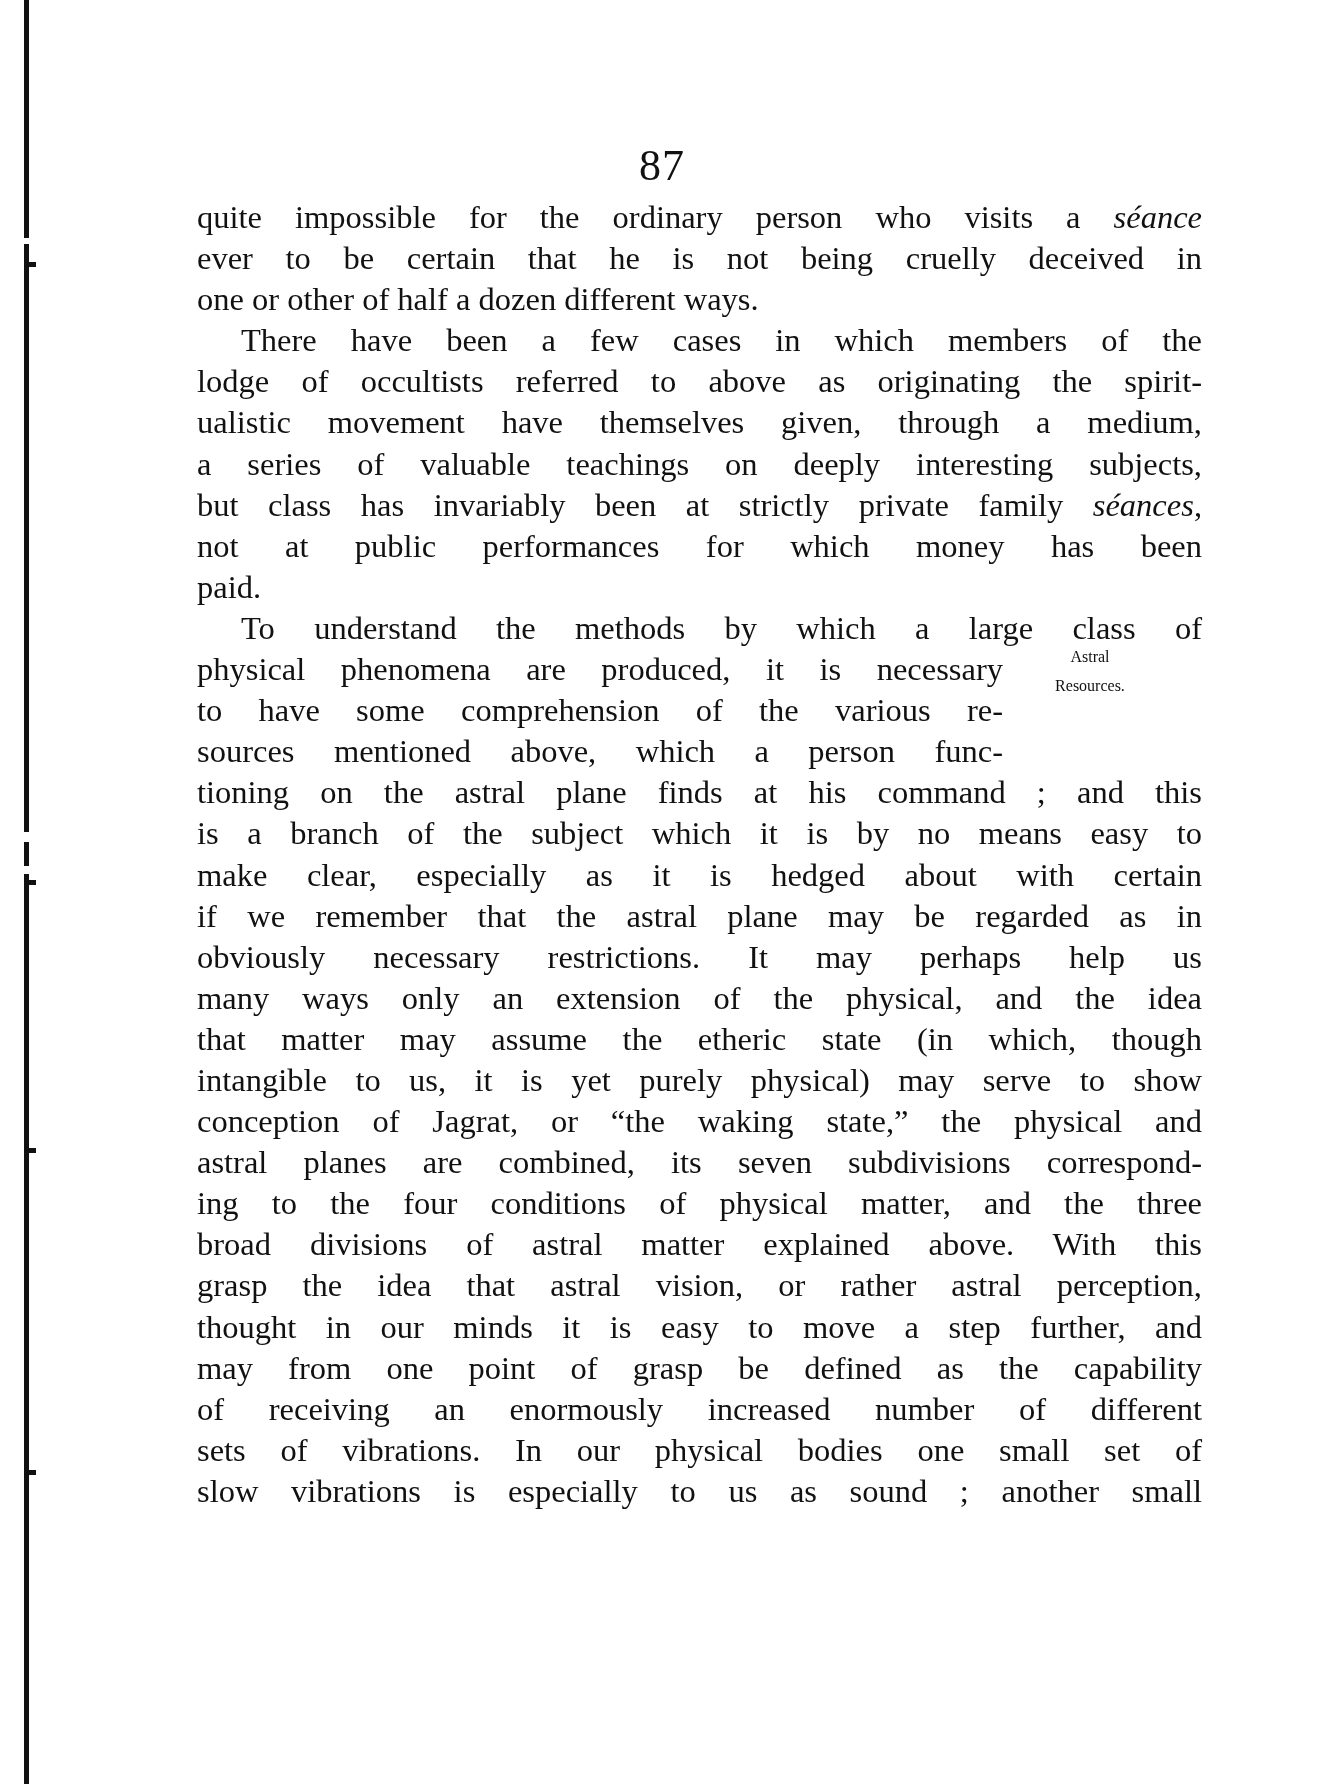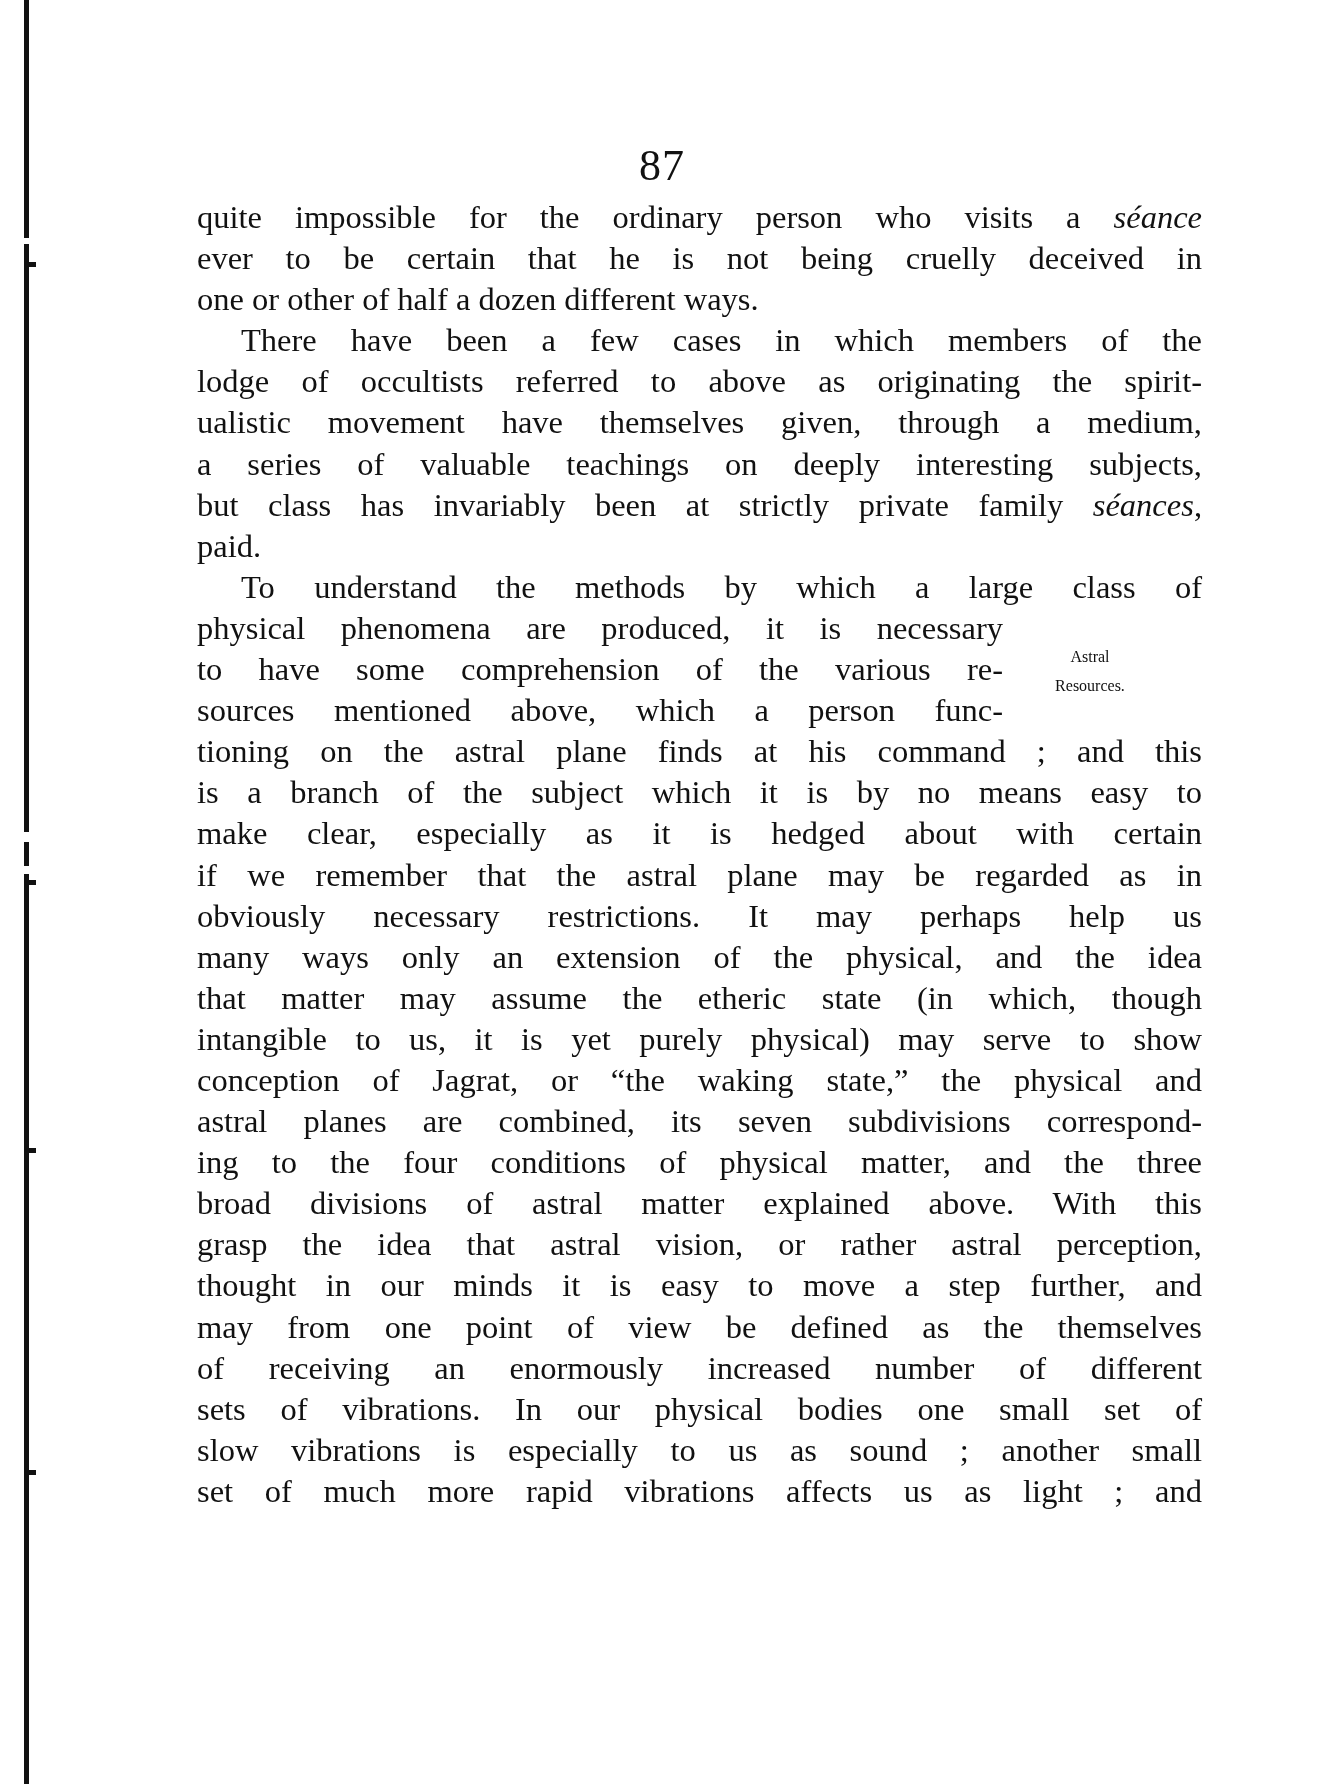--- a/index.html
+++ b/index.html
@@ -55,38 +55,38 @@
 
   <div class="line"><span>quite impossible for the ordinary person who visits a </span><em>séance</em></div>
   <div class="line">ever to be certain that he is not being cruelly deceived in</div>
   <div class="line last">one or other of half a dozen different ways.</div>
 
   <div class="line indent">There have been a few cases in which members of the</div>
   <div class="line">lodge of occultists referred to above as originating the spirit-</div>
   <div class="line">ualistic movement have themselves given, through a medium,</div>
   <div class="line">a series of valuable teachings on deeply interesting subjects,</div>
   <div class="line"><span>but class has invariably been at strictly private family </span><em>séances</em><span>,</span></div>
+  <div class="line">not at public performances for which money has been</div>
   <div class="line last">paid.</div>
 
   <div class="line indent">To understand the methods by which a large class of</div>
   <div class="line narrow">physical phenomena are produced, it is necessary</div>
   <div class="line narrow">to have some comprehension of the various re-</div>
   <div class="line narrow">sources mentioned above, which a person func-</div>
   <div class="line">tioning on the astral plane finds at his command ; and this</div>
   <div class="line">is a branch of the subject which it is by no means easy to</div>
   <div class="line">make clear, especially as it is hedged about with certain</div>
   <div class="line">if we remember that the astral plane may be regarded as in</div>
   <div class="line">obviously necessary restrictions.  It may perhaps help us</div>
   <div class="line">many ways only an extension of the physical, and the idea</div>
   <div class="line">that matter may assume the etheric state (in which, though</div>
   <div class="line">intangible to us, it is yet purely physical) may serve to show</div>
   <div class="line">conception of Jagrat, or “the waking state,” the physical and</div>
   <div class="line">astral planes are combined, its seven subdivisions correspond-</div>
   <div class="line">ing to the four conditions of physical matter, and the three</div>
   <div class="line">broad divisions of astral matter explained above.  With this</div>
   <div class="line">grasp the idea that astral vision, or rather astral perception,</div>
   <div class="line">thought in our minds it is easy to move a step further, and</div>
-  <div class="line">may from one point of view be defined as the themselves</div>
+  <div class="line">may from one point of grasp be defined as the capability</div>
   <div class="line">of receiving an enormously increased number of different</div>
   <div class="line">sets of vibrations.  In our physical bodies one small set of</div>
   <div class="line">slow vibrations is especially to us as sound ; another small</div>
-  <div class="line">set of much more rapid vibrations affects us as light ; and</div>
 </div>
 
 </body></html>

